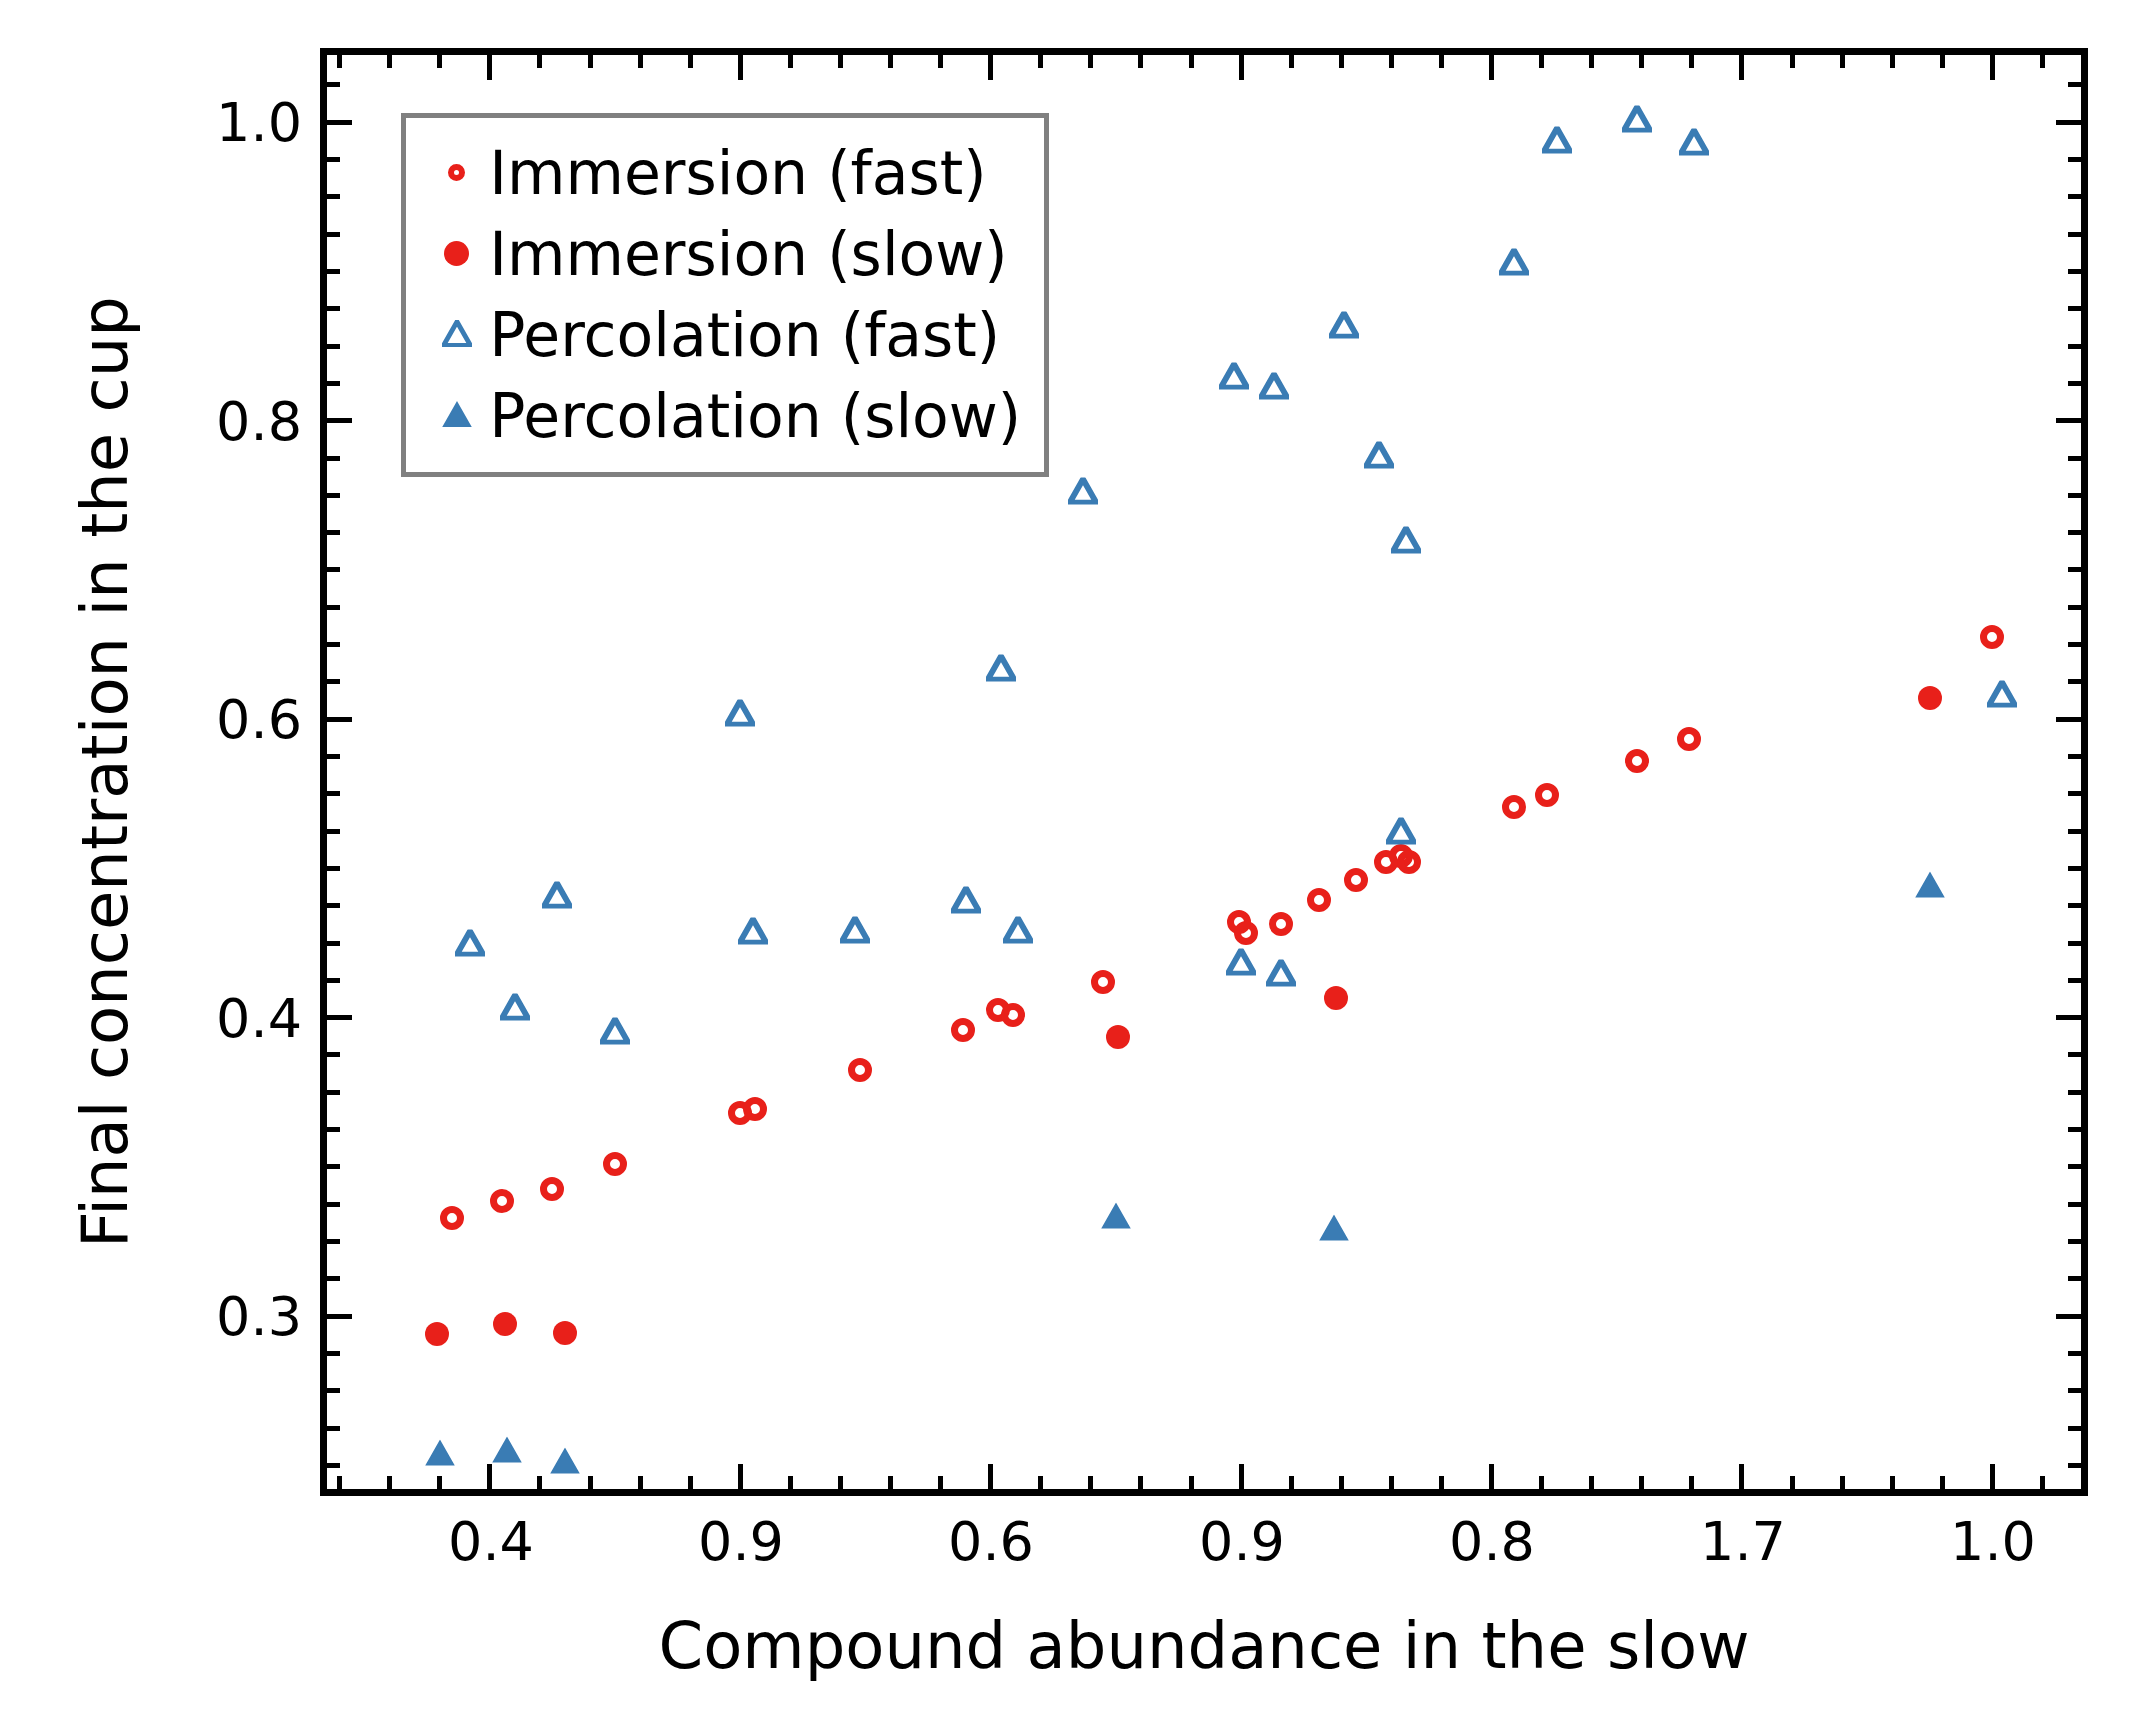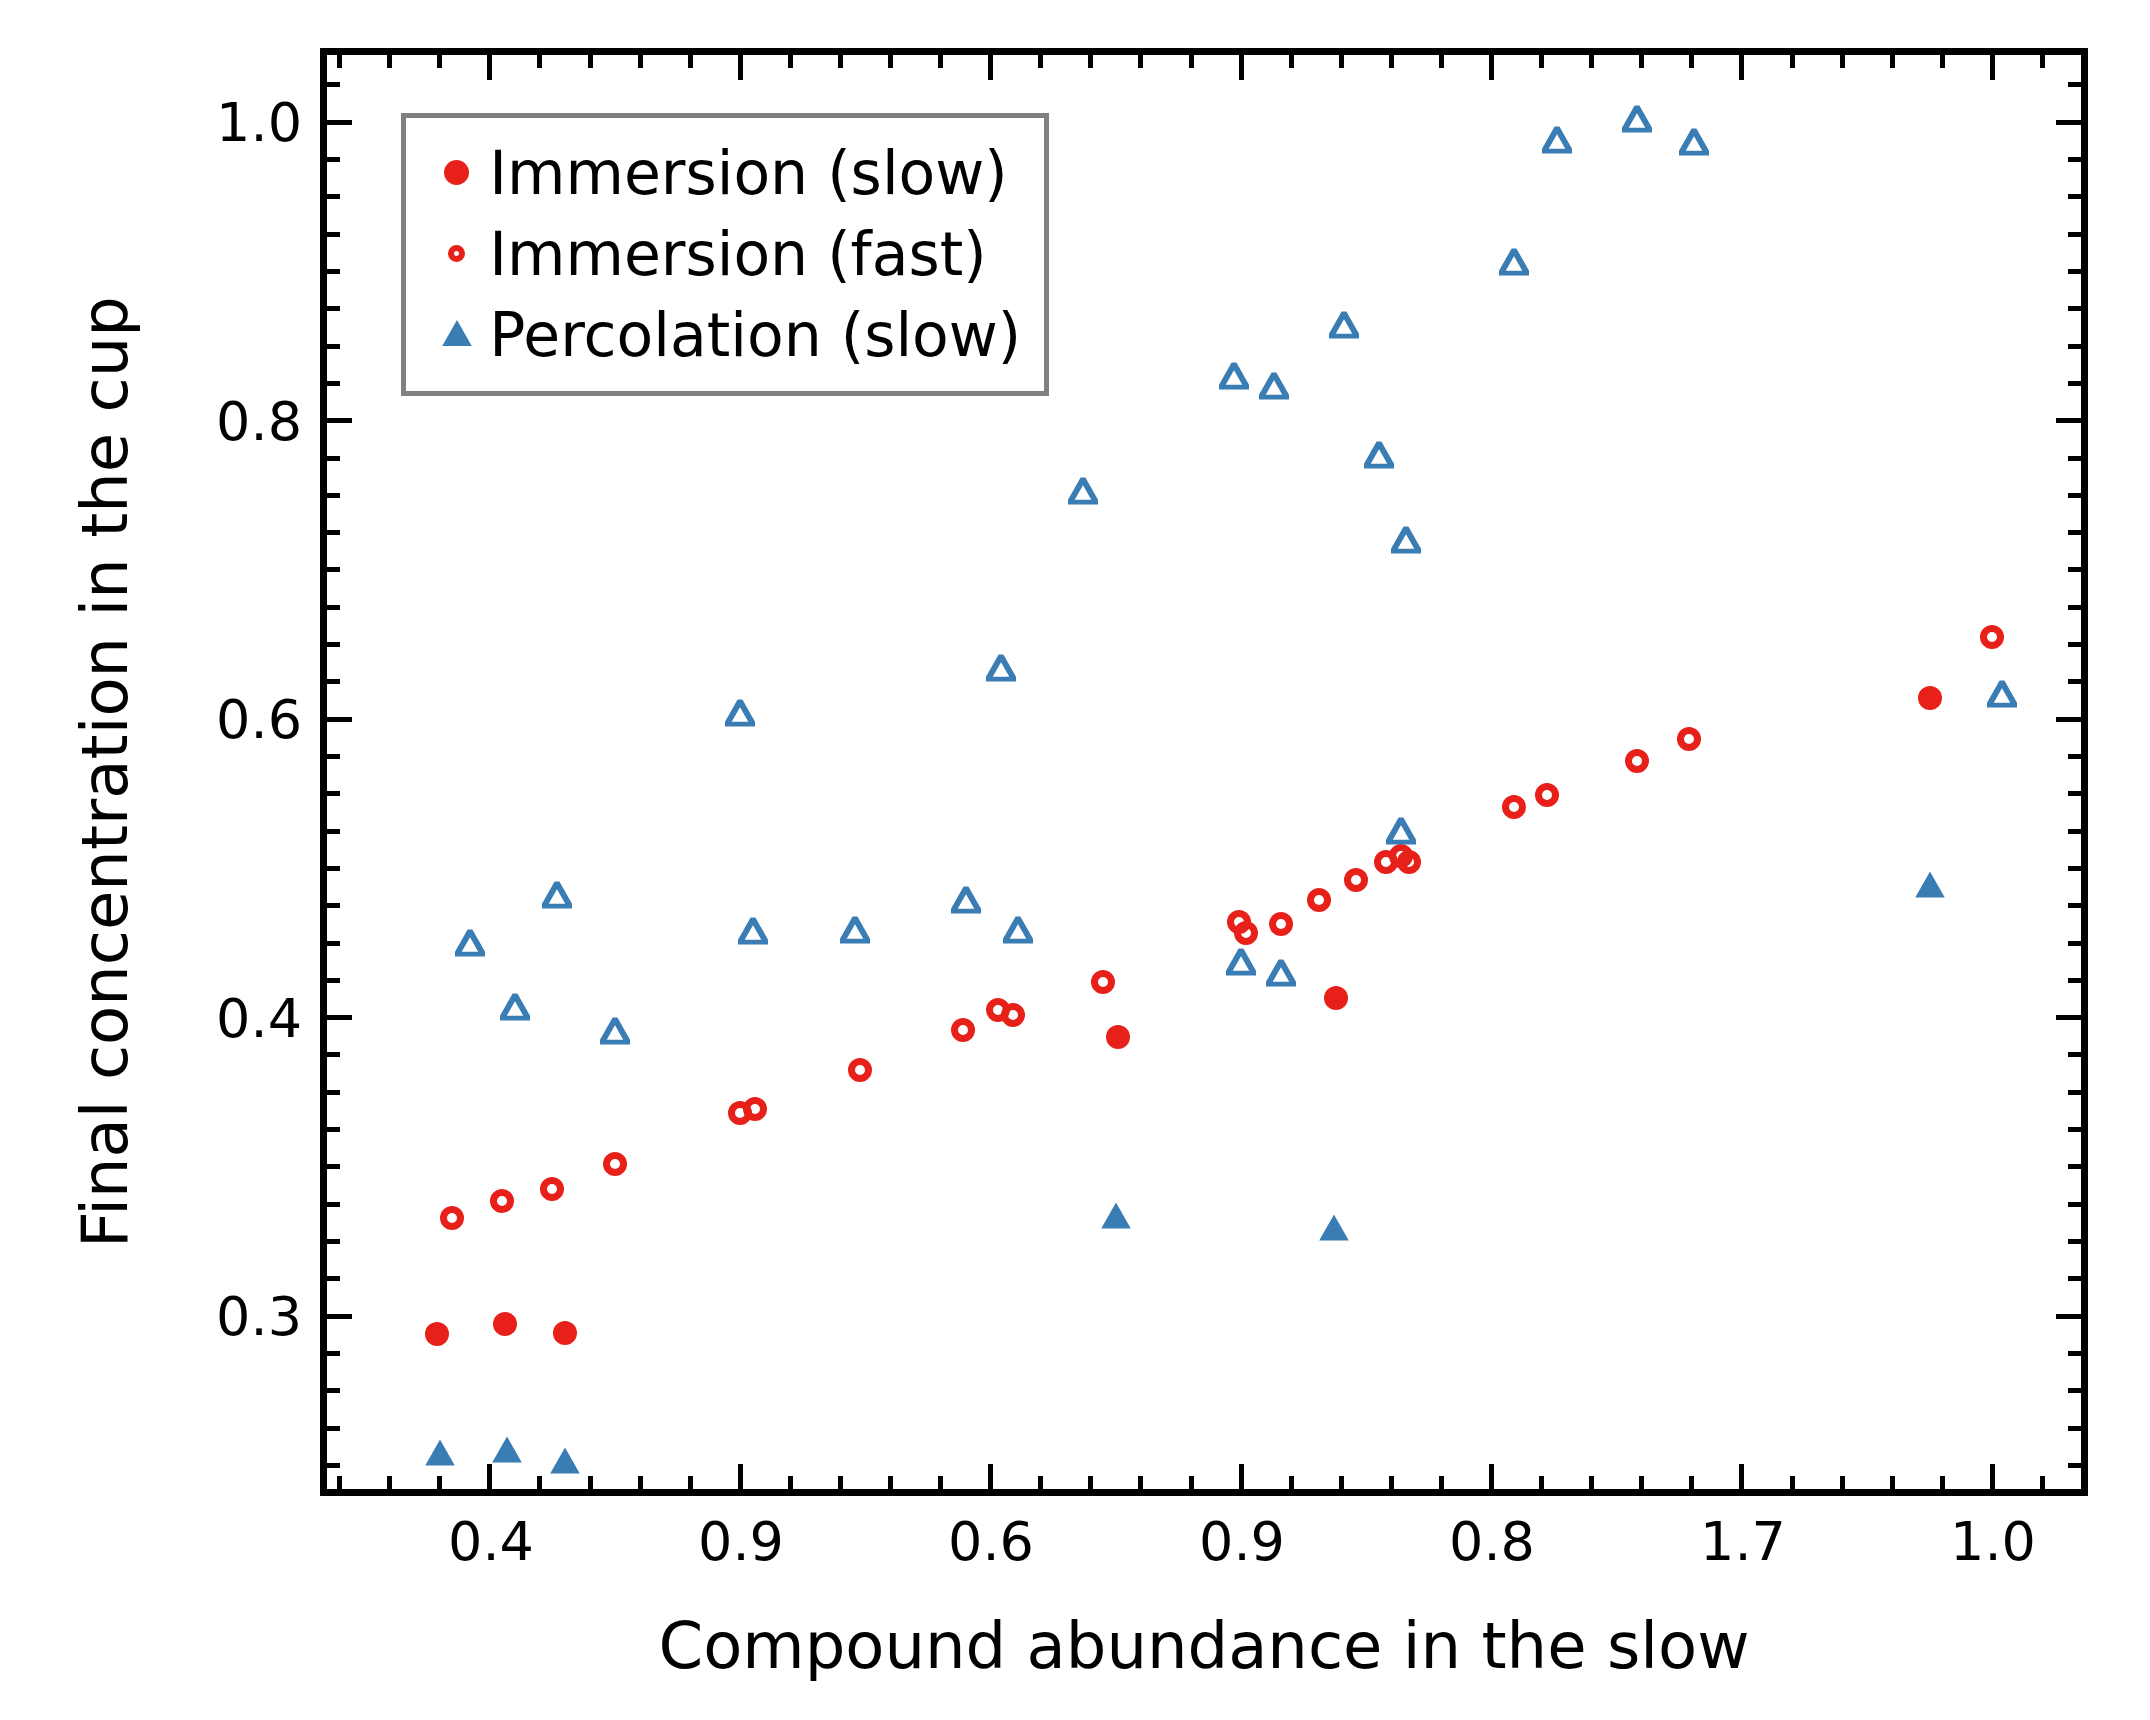--- a/index.html
+++ b/index.html
@@ -436,29 +436,37 @@
       <div class="ticklabel xticklabel" style="left: 1492px; top: 1515px;">0.8</div>
       <div class="ticklabel xticklabel" style="left: 1743px; top: 1515px;">1.7</div>
       <div class="ticklabel xticklabel" style="left: 1993px; top: 1515px;">1.0</div>
     </div>
 
   <div id="xlabel">Compound abundance in the slow</div>
 
   <div id="legend">
       <div class="legend-row">
         <div class="legend-marker">
+          <div class="lm-circle-open" style="border-color: rgb(232, 32, 26);"></div>
+        </div>
+        <div class="legend-text">Immersion (fast)</div>
+      </div>
+      <div class="legend-row">
+        <div class="legend-marker">
           <div class="lm-circle-filled" style="background: rgb(232, 32, 26);"></div>
         </div>
         <div class="legend-text">Immersion (slow)</div>
       </div>
       <div class="legend-row">
         <div class="legend-marker">
-          <div class="lm-circle-open" style="border-color: rgb(232, 32, 26);"></div>
-        </div>
-        <div class="legend-text">Immersion (fast)</div>
+          <div><svg width="30" height="27" viewBox="0 0 56 50">
+              <path d="M28 3 L53 47 L3 47 Z" fill="none" stroke="#3a7cb4" stroke-width="9"></path>
+            </svg></div>
+        </div>
+        <div class="legend-text">Percolation (fast)</div>
       </div>
       <div class="legend-row">
         <div class="legend-marker">
           <div><svg width="30" height="27" viewBox="0 0 56 50">
               <path d="M28 3 L53 47 L3 47 Z" fill="#3a7cb4" stroke="#3a7cb4" stroke-width="3"></path>
             </svg></div>
         </div>
         <div class="legend-text">Percolation (slow)</div>
       </div>
     </div>

